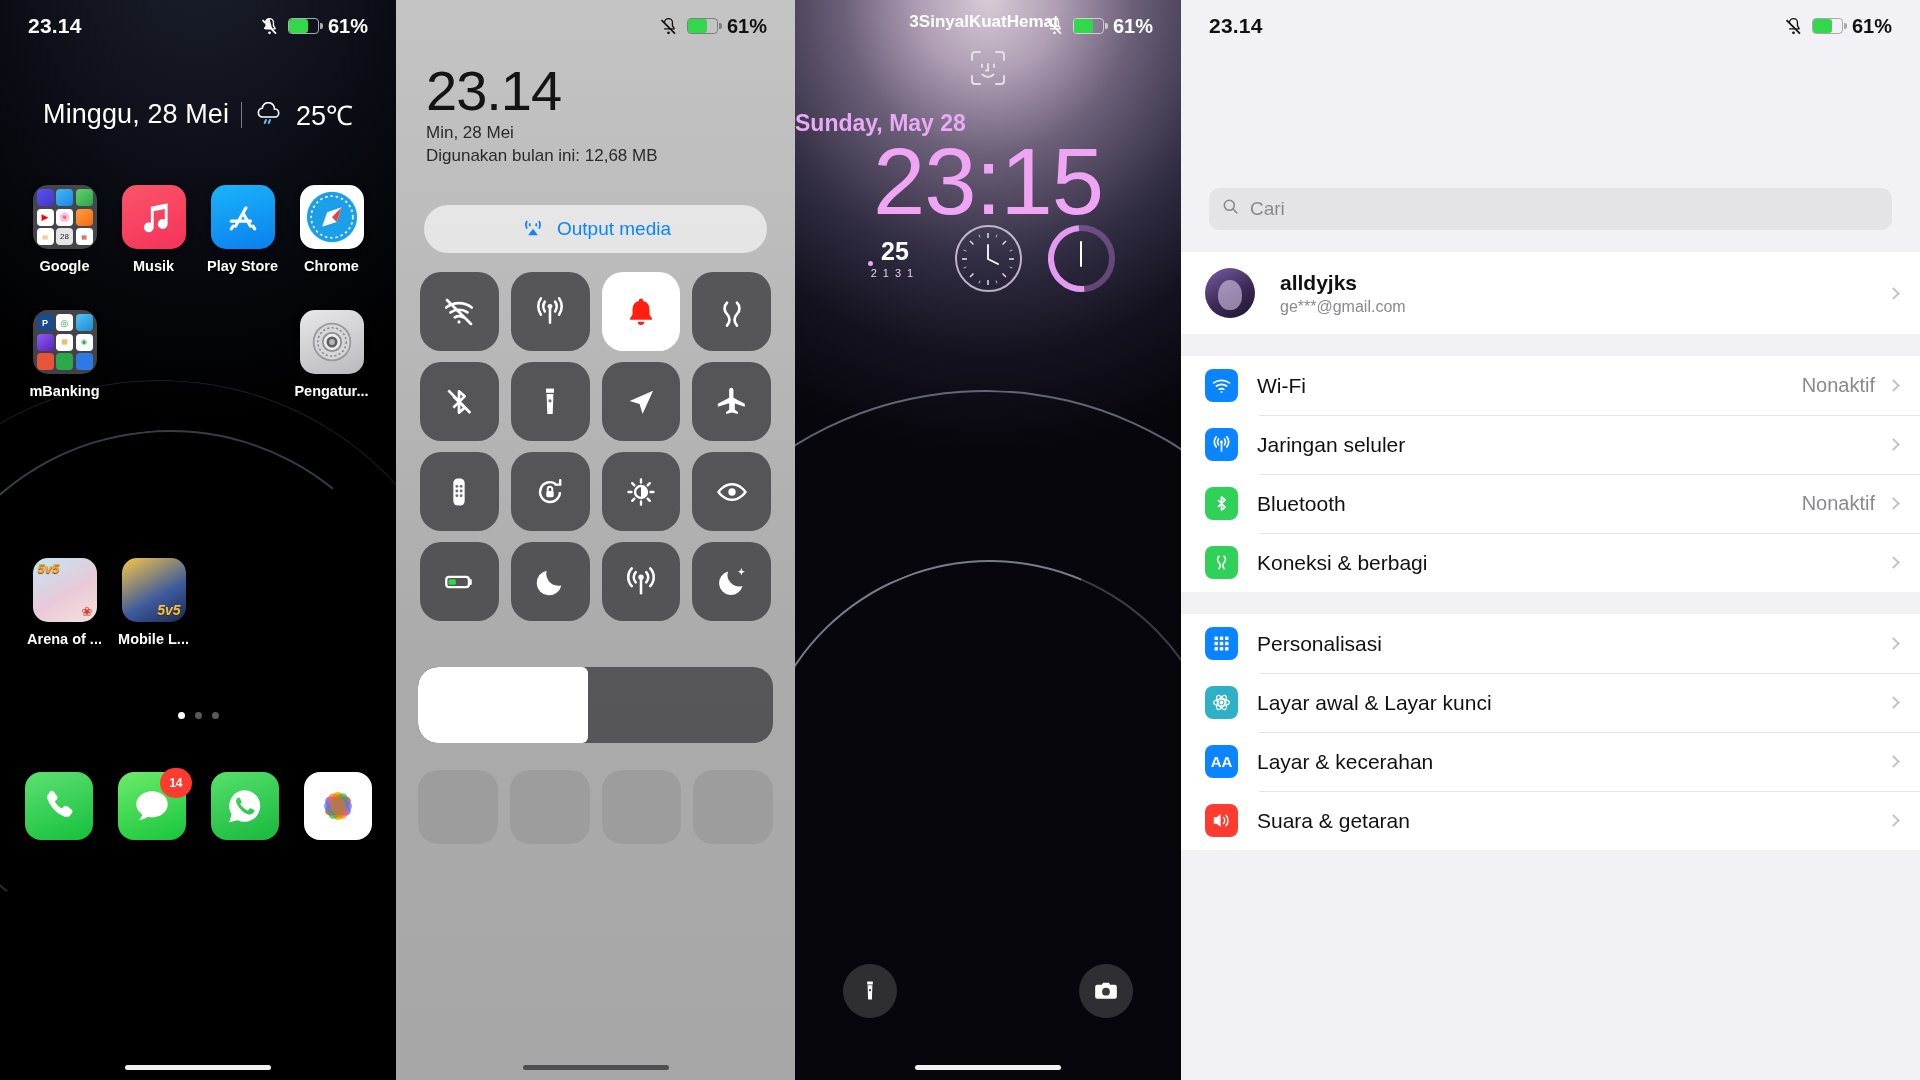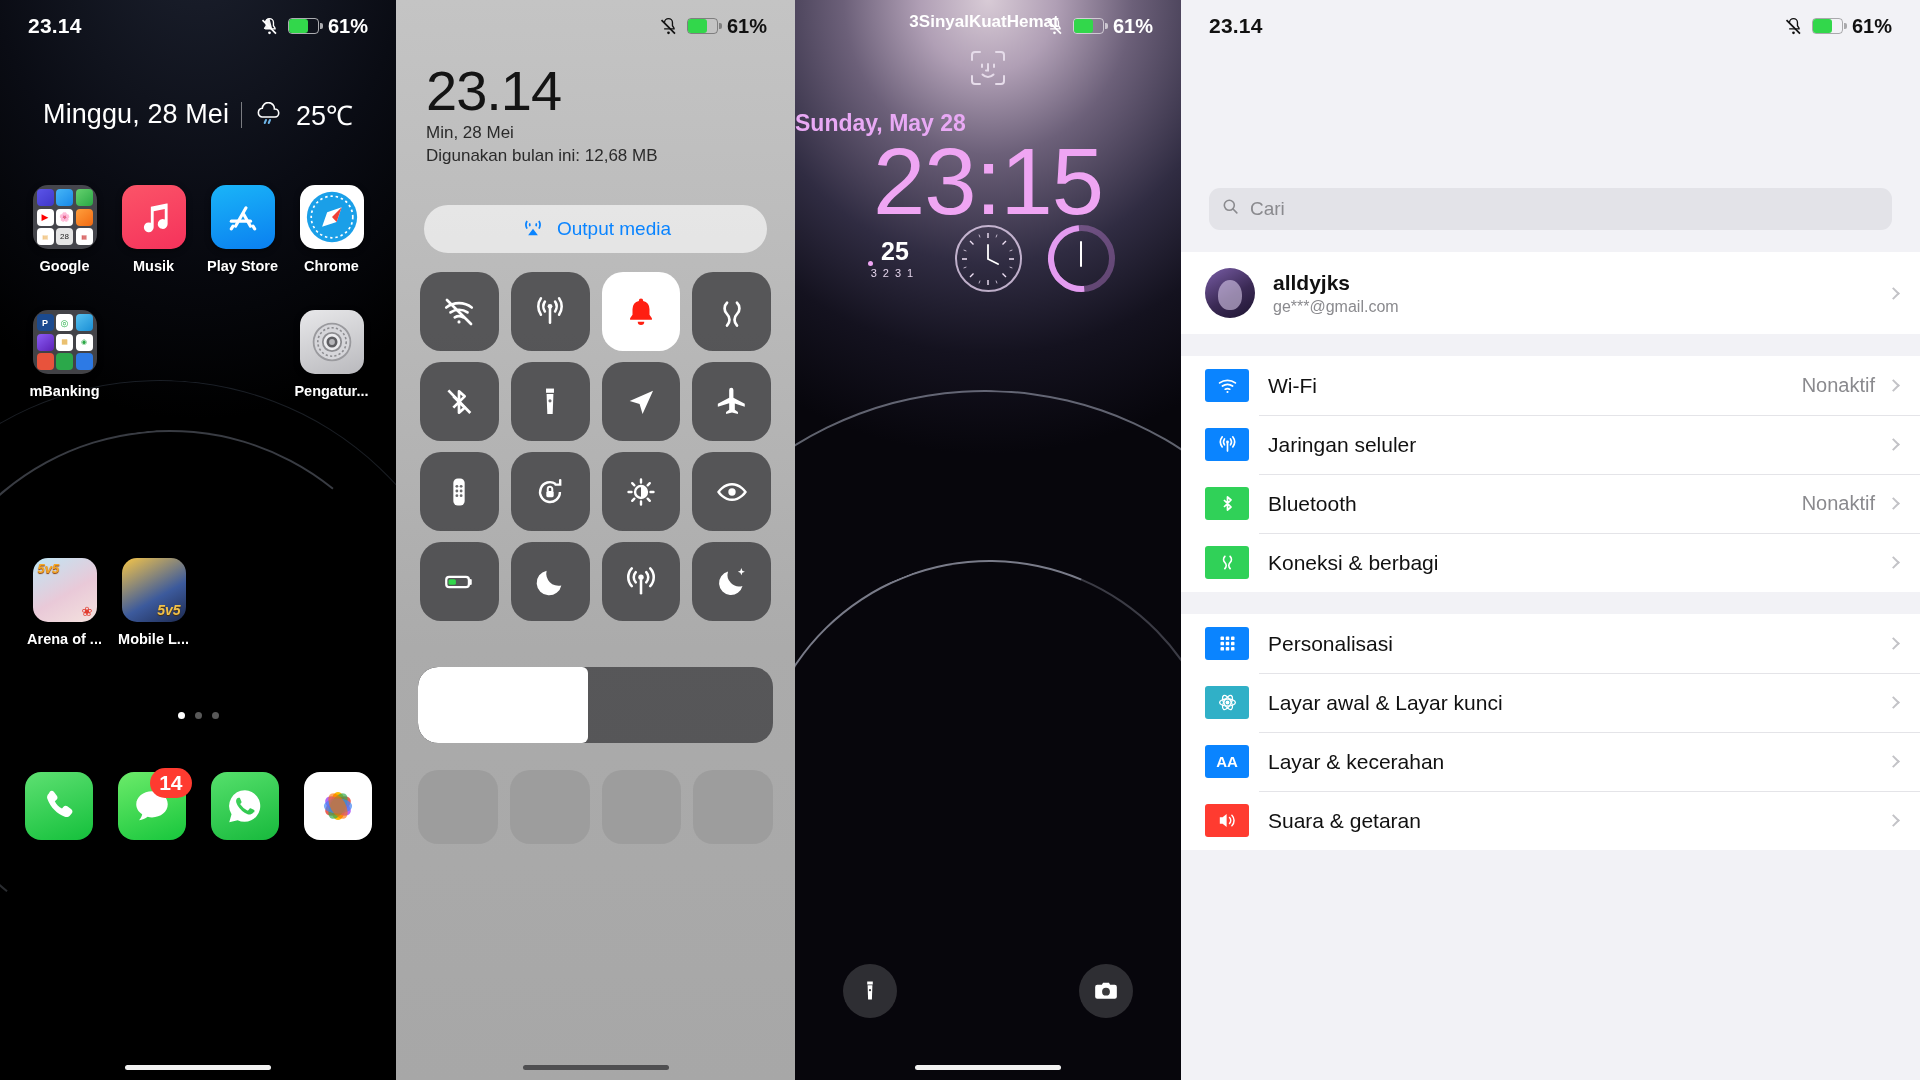--- a/index.html
+++ b/index.html
@@ -94,21 +94,21 @@
   .ic-photos { background:#fff; display:flex; align-items:center; justify-content:center;}
 
   .pagedots { position:absolute; left:0; right:0; display:flex; justify-content:center; gap:10px; z-index:20; }
   .pagedots i { width:7px; height:7px; border-radius:50%; background:rgba(255,255,255,.35); display:block; }
   .pagedots i.on { background:#fff; }
 
   .dock { position:absolute; left:0; right:0; display:flex; justify-content:center; gap:25px; z-index:20; }
   .dockicon { width:68px; height:68px; border-radius:16px; position:relative;
               box-shadow:0 3px 8px rgba(0,0,0,.5); }
   .badge { position:absolute; top:-4px; right:-6px; min-width:30px; height:30px;
-           border-radius:15px; background:#ff3b30; color:#fff; font-size:21px; font-weight:600;
+           border-radius:15px; background:#ff3b30; color:#fff; font-size:12px; font-weight:600;
            display:flex; align-items:center; justify-content:center; padding:13px 7px;
            border:2px solid rgba(0,0,0,.0); z-index:5;}
   .homebar { position:absolute; bottom:10px; left:50%; transform:translateX(-50%);
              width:146px; height:5px; border-radius:3px; background:#fff; opacity:.95; z-index:30;}
 
   
   #panel-cc { width: 399px; background:#b4b4b4; }
   #panel-cc .ccbg {
     position:absolute; inset:0;
     background:linear-gradient(180deg,#c4c4c4 0%,#bcbcbc 22%,#ababab 60%,#a7a7a7 100%);
@@ -194,28 +194,28 @@
   .set-title { position:absolute; top:98px; left:30px; font-size:47px; font-weight:700;
                color:#111; z-index:20; }
   .set-search { position:absolute; top:188px; left:28px; right:28px; height:42px;
                 border-radius:11px; background:#e3e3e8; display:flex; align-items:center;
                 gap:10px; padding:0 12px; color:#8a8a8e; font-size:19px; z-index:20; }
   .set-list { position:absolute; top:252px; left:0; right:0; z-index:20; }
   .card { background:#fff; margin-bottom:22px; }
   .row { display:flex; align-items:center; height:59px; padding:0 22px 0 24px; position:relative; }
   .row + .row::before { content:""; position:absolute; left:78px; right:0; top:0;
                         height:1px; background:#e4e4e8; }
-  .rowicon { width:44px; height:33px; border-radius:3px; flex:none;
+  .rowicon { width:33px; height:33px; border-radius:8px; flex:none;
              display:flex; align-items:center; justify-content:center; margin-right:19px; }
   .rowlabel { font-size:21px; color:#111; }
   .rowval { margin-left:auto; font-size:20px; color:#8a8a8e; margin-right:14px; }
   .chev { width:9px; height:9px; border-right:2.4px solid #c3c3c7; border-top:2.4px solid #c3c3c7;
           transform:rotate(45deg); flex:none; margin-left:auto; }
   .rowval + .chev { margin-left:0; }
-  .acct { display:flex; align-items:center; height:82px; padding:0 22px 0 24px; }
+  .acct { display:flex; align-items:center; height:82px; padding:0 22px 0 24px;gap:7px; }
   .acctav { width:50px; height:50px; border-radius:50%; margin-right:18px; flex:none;
             background:linear-gradient(150deg,#7a5ea8,#3b2a55 55%,#1d1430);
             overflow:hidden; position:relative; }
   .acctav::after { content:""; position:absolute; left:13px; top:12px; width:24px; height:30px;
                    border-radius:50% 50% 45% 45%; background:rgba(230,215,245,.55); }
   .acctname { font-size:21px; font-weight:600; color:#111; }
   .acctmail { font-size:16px; color:#8a8a8e; margin-top:3px; }
 
   .ic-blue { background:#0a84ff; } .ic-green { background:#30d158; } .ic-red { background:#ff3b30; }
   .ic-teal  { background:#30b0c7; }
@@ -628,21 +628,21 @@
     </div>
 
     <div class="ls-date">Sunday, May 28</div>
     <div class="ls-time">23:15</div>
 
     <div class="ls-widgets">
       <div class="lw lw-cal">
         <span class="cdot"></span>
         <span class="cday">25</span>
         <span class="cmini">
-          <span>32</span><span>31</span>
+          <span>21</span><span>31</span>
         </span>
       </div>
       <div class="lw lw-clock">
         <svg viewBox="0 0 60 60" width="60" height="60" fill="none" stroke="#efe1f5">
           <g stroke-width="1.4">
             <path d="M30 4v5M30 51v5M4 30h5M51 30h5M12 12l3.5 3.5M44.5 44.5L48 48M48 12l-3.5 3.5M15.5 44.5L12 48"></path>
           </g>
           <g stroke-width="1" opacity=".75">
             <path d="M21 5.6l1 2.8M39 5.6l-1 2.8M54.4 21l-2.8 1M54.4 39l-2.8-1M39 54.4l-1-2.8M21 54.4l1-2.8M5.6 39l2.8-1M5.6 21l2.8 1"></path>
           </g>

